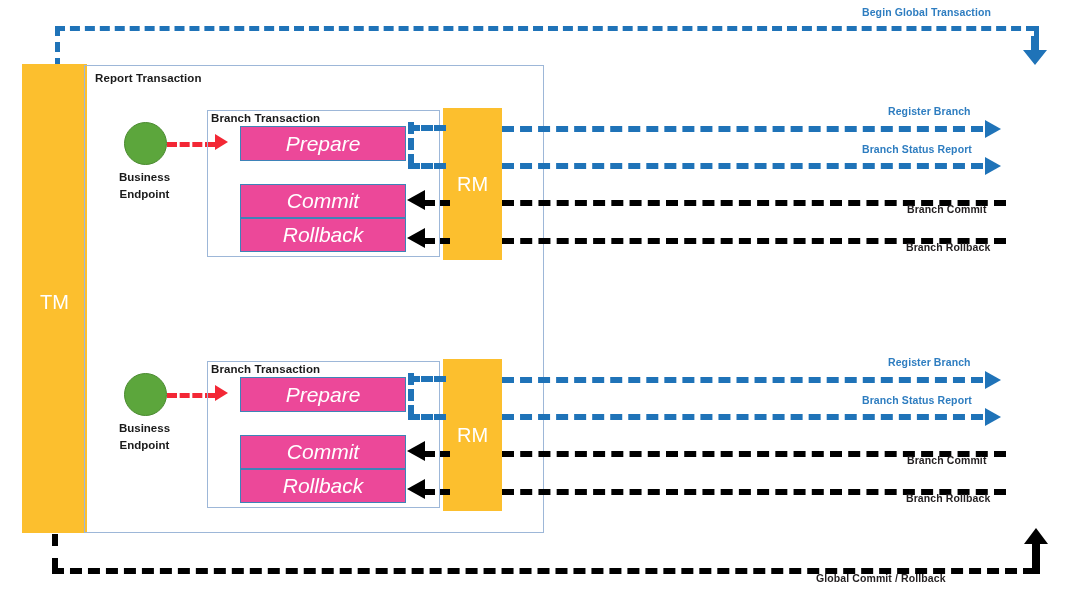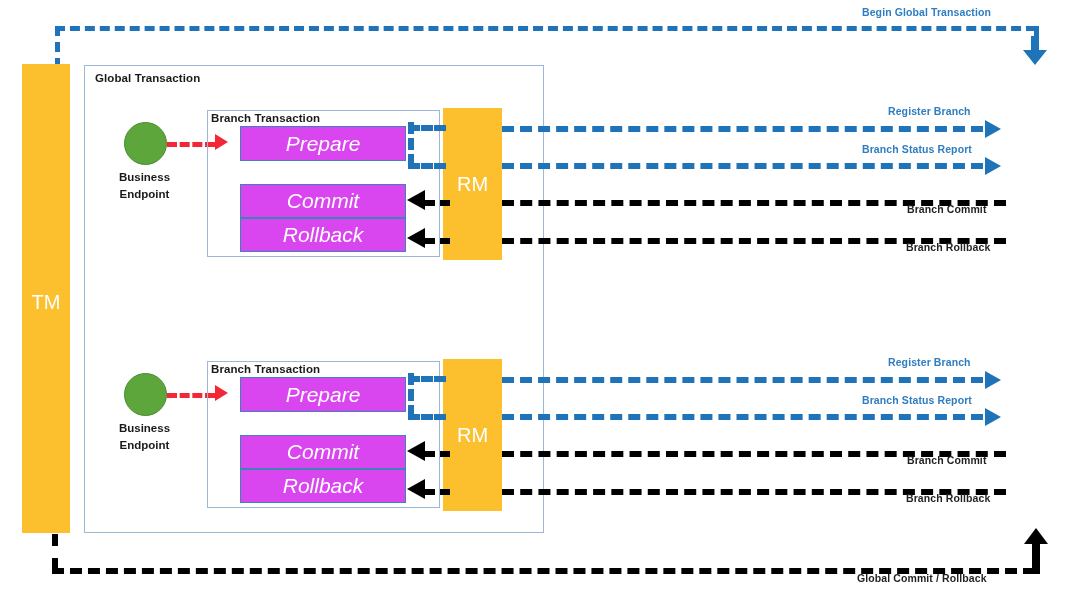--- a/index.html
+++ b/index.html
@@ -11,21 +11,21 @@
       font-size:20px;font-weight:400;font-family:"Liberation Sans",sans-serif;}
 
   .gt-box{position:absolute;border:1px solid #9DB7D8;background:transparent;box-sizing:border-box;}
   .gt-title{position:absolute;font-size:11.5px;font-weight:bold;color:#1a1a1a;
       font-family:"Liberation Sans",sans-serif;letter-spacing:.1px;}
 
   .bt-box{position:absolute;border:1px solid #9DB7D8;background:transparent;box-sizing:border-box;}
   .bt-title{position:absolute;font-size:11.5px;font-weight:bold;color:#1a1a1a;
       font-family:"Liberation Sans",sans-serif;letter-spacing:.1px;}
 
-  .op{position:absolute;background:#d946ef;border:1px solid #3E83B8;box-sizing:border-box;
+  .op{position:absolute;background:#ec4899;border:1px solid #3E83B8;box-sizing:border-box;
       color:#ffffff;font-style:italic;font-size:21px;display:flex;align-items:center;
       justify-content:center;font-family:"Liberation Sans",sans-serif;}
 
   .circle{position:absolute;border-radius:50%;background:#5CA63C;border:1px solid #4a8a30;}
   .circle-label{position:absolute;text-align:center;font-size:11.5px;font-weight:bold;
       color:#1a1a1a;line-height:1.45;font-family:"Liberation Sans",sans-serif;}
 
   
   .hline{position:absolute;height:0;border-top-style:dashed;}
   .vline{position:absolute;width:0;border-left-style:dashed;}
@@ -60,27 +60,27 @@
 <div id="canvas">
 
   <div class="hline blue" style="left:55px;top:26px;width:981px;border-top-width:5px;"></div>
   <div class="vline blue" style="left:55px;top:26px;height:42px;border-left-width:5px;"></div>
   <div class="vline blue" style="left:1034px;top:26px;height:16px;border-left-width:5px;"></div>
   <svg class="arrow-down-blue" style="left:1021px;top:36px;" width="28" height="30" viewBox="0 0 28 30">
     <path d="M10,0 L18,0 L18,14 L26,14 L14,29 L2,14 L10,14 Z" fill="#1F73B8"></path>
   </svg>
   <div class="lbl blue-t" style="left:862px;top:6px;">Begin Global Transaction</div>
 
-  <div class="bar" style="left:22px;top:64px;width:48px;height:469px;">
+  <div class="bar" style="left:22px;top:64px;width:65px;height:469px;">
     <span class="bar-label" style="top:227px;">TM</span>
   </div>
 
 
   <div class="gt-box" style="left:84px;top:65px;width:460px;height:468px;"></div>
-  <div class="gt-title" style="left:95px;top:72px;">Global Transaction</div>
+  <div class="gt-title" style="left:95px;top:72px;">Report Transaction</div>
 
   <div class="circle" style="left:124px;top:122px;width:41px;height:41px;"></div>
   <div class="circle-label" style="left:102px;top:169px;width:85px;">
     <span>Business</span><br>
     <span>Endpoint</span>
   </div>
 
   <div class="hline red" style="left:167px;top:142px;width:48px;border-top-width:5px;"></div>
   <div class="tri right-red" style="left:215px;top:134px;"></div>
 
@@ -158,16 +158,16 @@
   <div class="lbl black-t" style="left:907px;top:454px;">Branch Commit</div>
 
   <div class="hline black" style="left:502px;top:489px;width:504px;border-top-width:6px;"></div>
   <div class="lbl black-t" style="left:906px;top:492px;">Branch Rollback</div>
 
   <div class="vline black" style="left:52px;top:534px;height:36px;border-left-width:6px;"></div>
   <div class="hline black" style="left:52px;top:568px;width:983px;border-top-width:6px;"></div>
   <svg class="arrow-up-black" style="left:1022px;top:528px;" width="28" height="46" viewBox="0 0 28 46">
     <path d="M10,46 L10,16 L2,16 L14,0 L26,16 L18,16 L18,46 Z" fill="#000000"></path>
   </svg>
-  <div class="lbl black-t" style="left:857px;top:572px;">Global Commit / Rollback</div>
+  <div class="lbl black-t" style="left:816px;top:572px;">Global Commit / Rollback</div>
 
 
 </div>
 
 </body></html>

